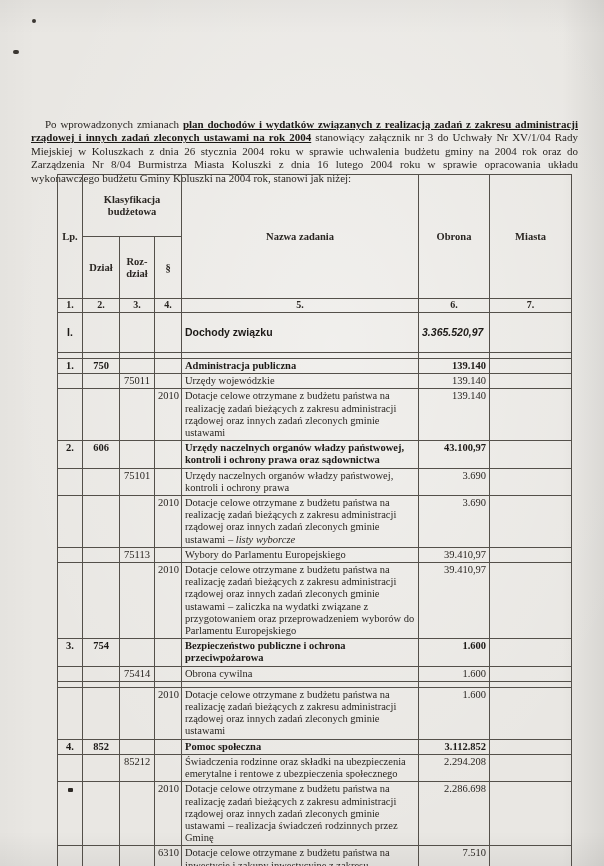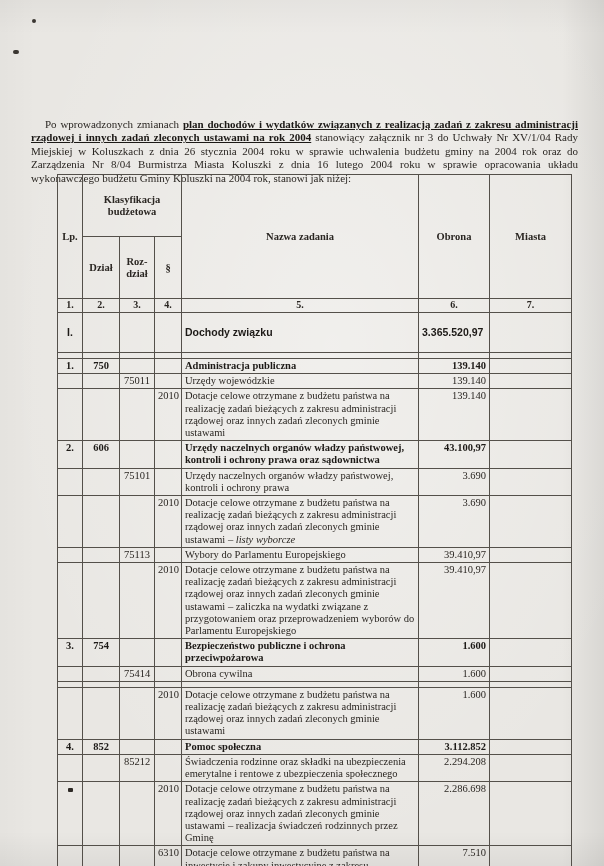--- a/index.html
+++ b/index.html
@@ -63,21 +63,21 @@
   td.c-lp{text-align:center;}
   td.c-dzial, td.c-rozdzial, td.c-par{text-align:center;margin-left:24px;}
   td.c-dochody, td.c-wydatki{text-align:right;padding-right:6px;}
   td.c-nazwa{padding-left:4px;padding-right:4px;}
 
   tr.row-total td{
     font-family:"Liberation Sans", sans-serif;
     font-weight:bold;font-size:10.5px;
     height:37px;vertical-align:middle;color:#1d1a17;
   }
-  tr.row-total td.c-dochody{padding-right:18px;}
+  tr.row-total td.c-dochody{padding-right:18px;font-style:italic;}
   tr.row-section td{font-weight:bold;color:#1d1a17;}
   tr.row-chapter td{}
   tr.row-spacer td{height:5px;padding:0;}
   td.c-nazwa em{font-style:italic;}
   .ink-mark{
     display:inline-block;width:5px;height:4px;
     background:#2e2a26;border-radius:1px;margin-top:4px;
   }
 </style>
 </head>

